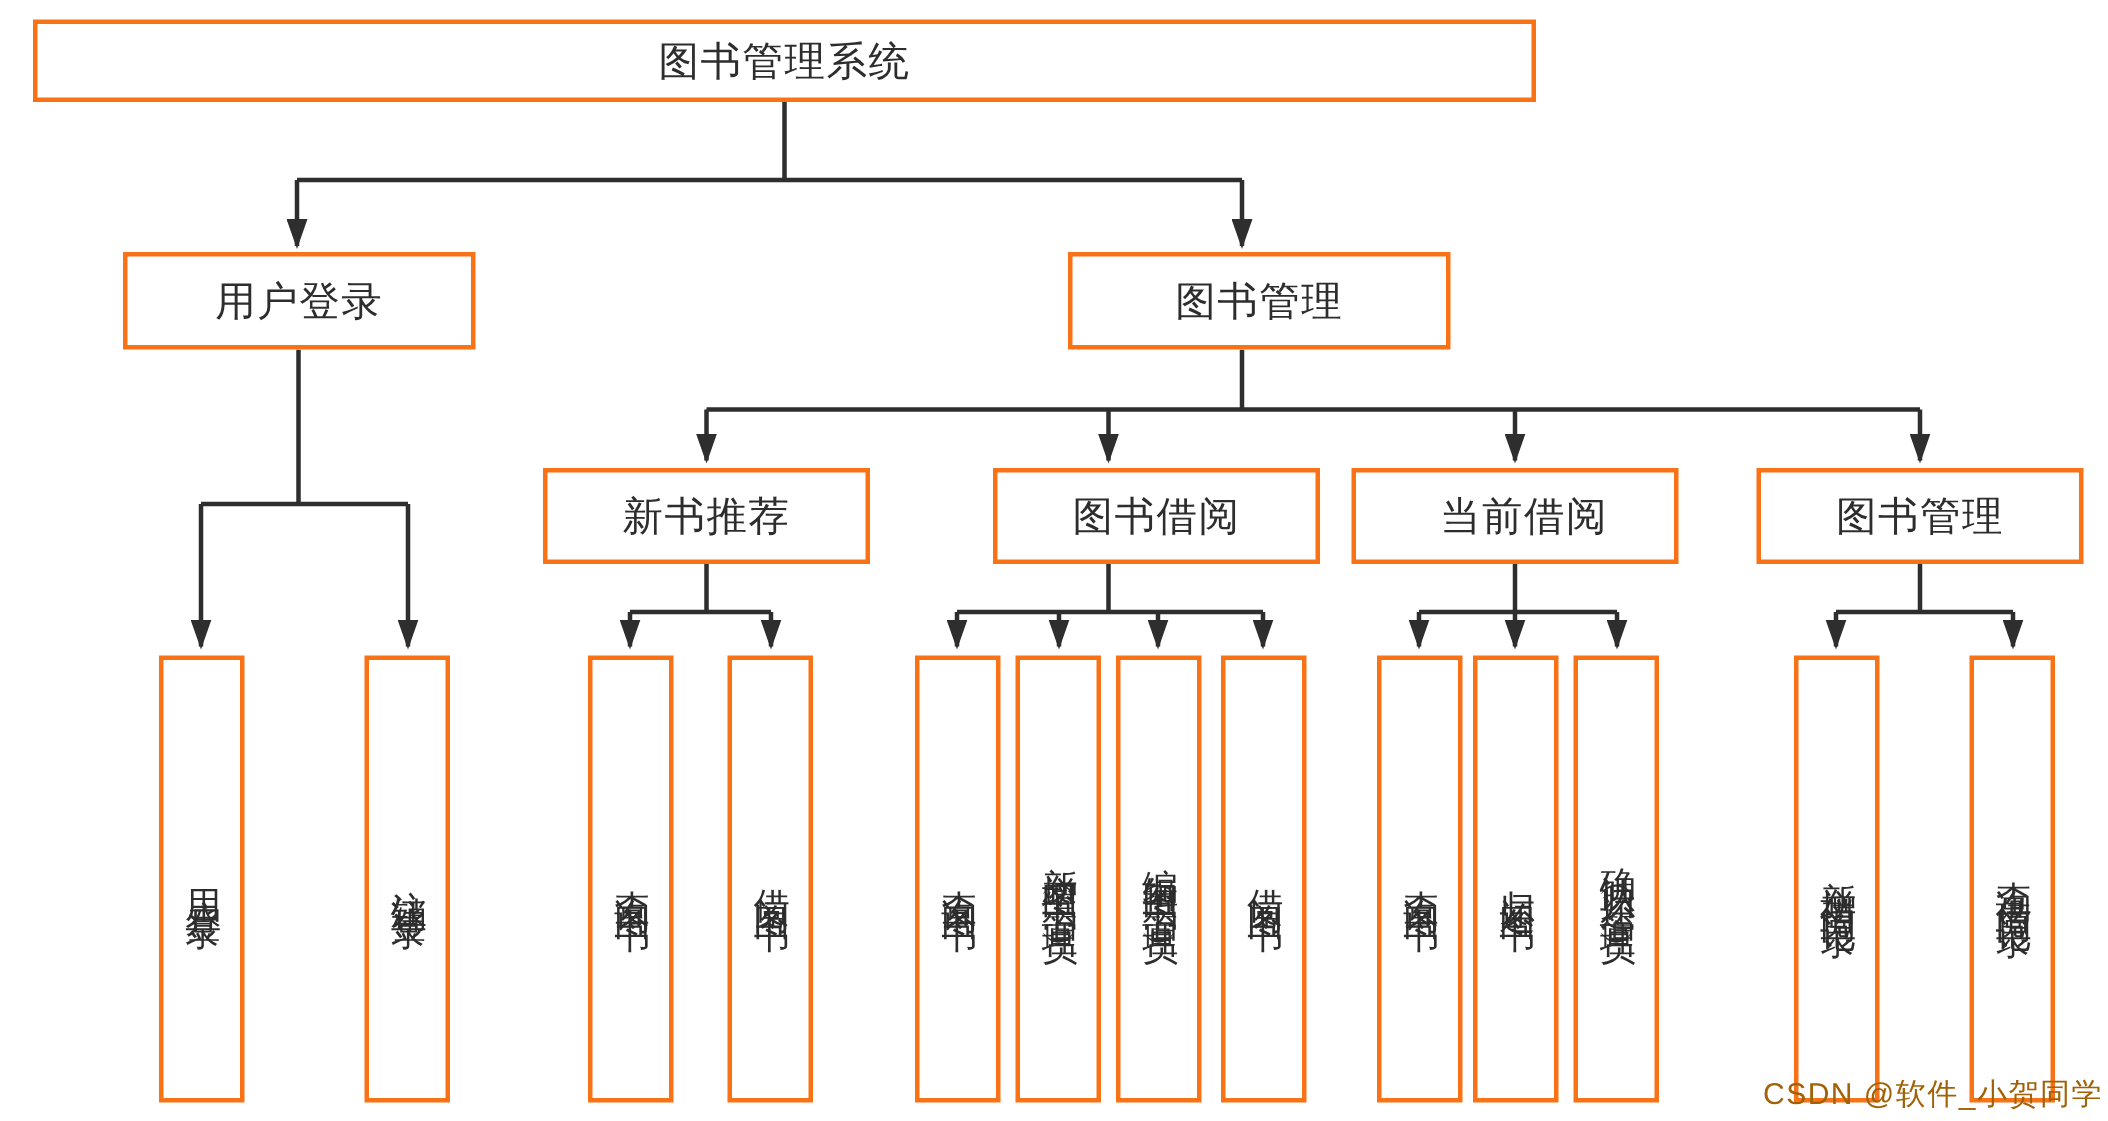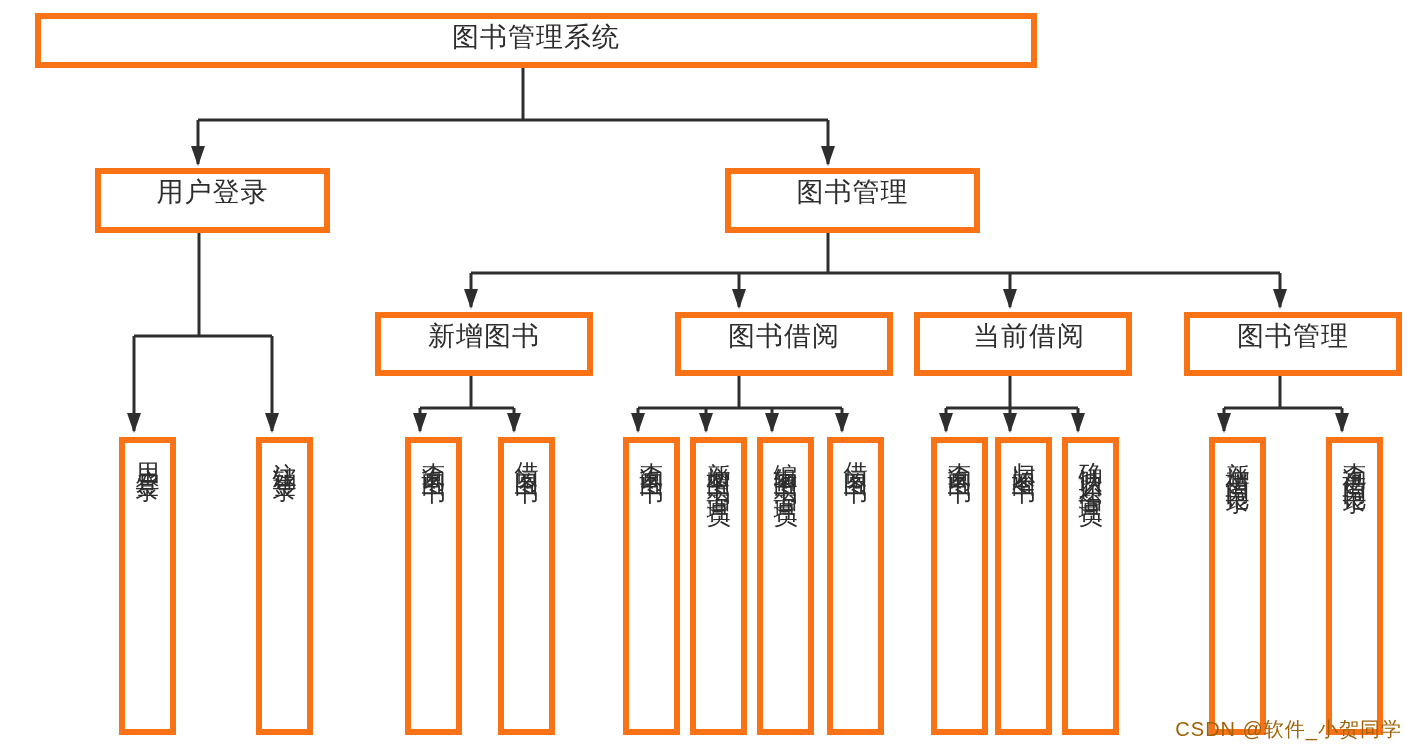--- a/index.html
+++ b/index.html
@@ -17,25 +17,25 @@
   }
   #wires {
     position: absolute;
     left: 0; top: 0;
     z-index: 0;
   }
   .box {
     position: absolute;
     box-sizing: border-box;
     background: #ffffff;
-    border: 6px solid #f97316;
+    border: 3px solid #f97316;
     display: flex;
+    align-items: center;
     justify-content: center;
     z-index: 1;
-    margin-left: 13px;
   }
   .h-label {
     font-size: 27px;
     color: #2d2d2d;
     letter-spacing: 1px;
     white-space: nowrap;
   }
   .v-label {
     writing-mode: vertical-rl;
     text-orientation: mixed;
@@ -134,21 +134,21 @@
   </div>
 
   <div class="box lvl2 b-l2-0">
     <span class="h-label">用户登录</span>
   </div>
   <div class="box lvl2 b-l2-1">
     <span class="h-label">图书管理</span>
   </div>
 
   <div class="box lvl3 b-l3-0">
-    <span class="h-label">新增图书</span>
+    <span class="h-label">新书推荐</span>
   </div>
   <div class="box lvl3 b-l3-1">
     <span class="h-label">图书借阅</span>
   </div>
   <div class="box lvl3 b-l3-2">
     <span class="h-label">当前借阅</span>
   </div>
   <div class="box lvl3 b-l3-3">
     <span class="h-label">图书管理</span>
   </div>

